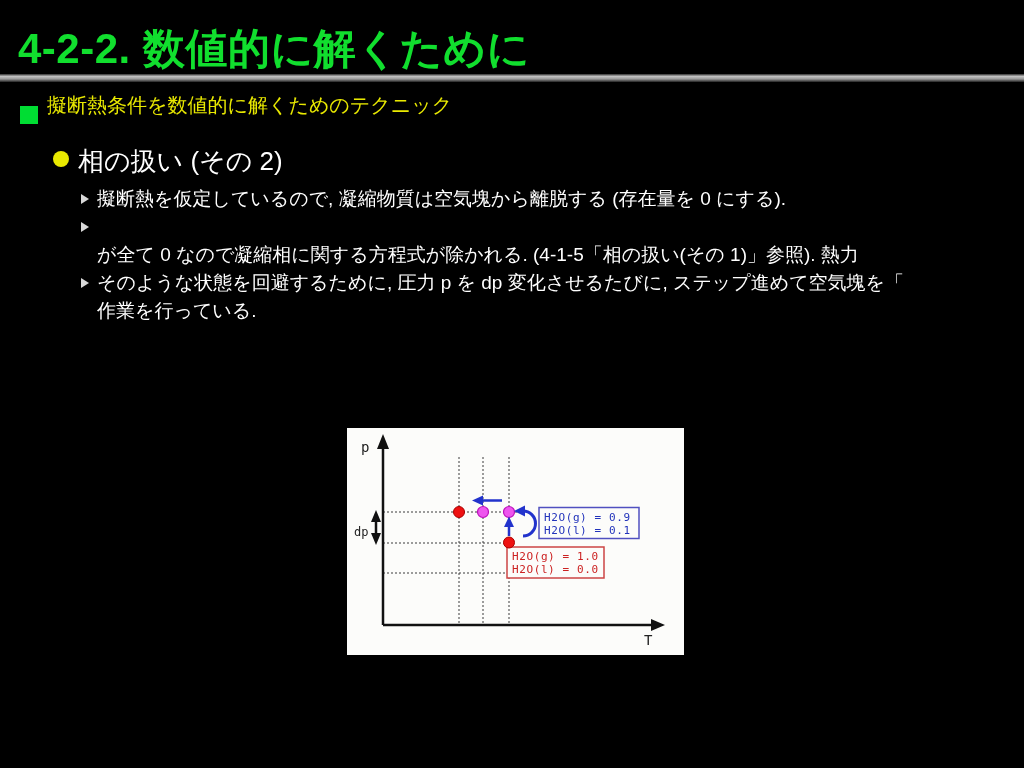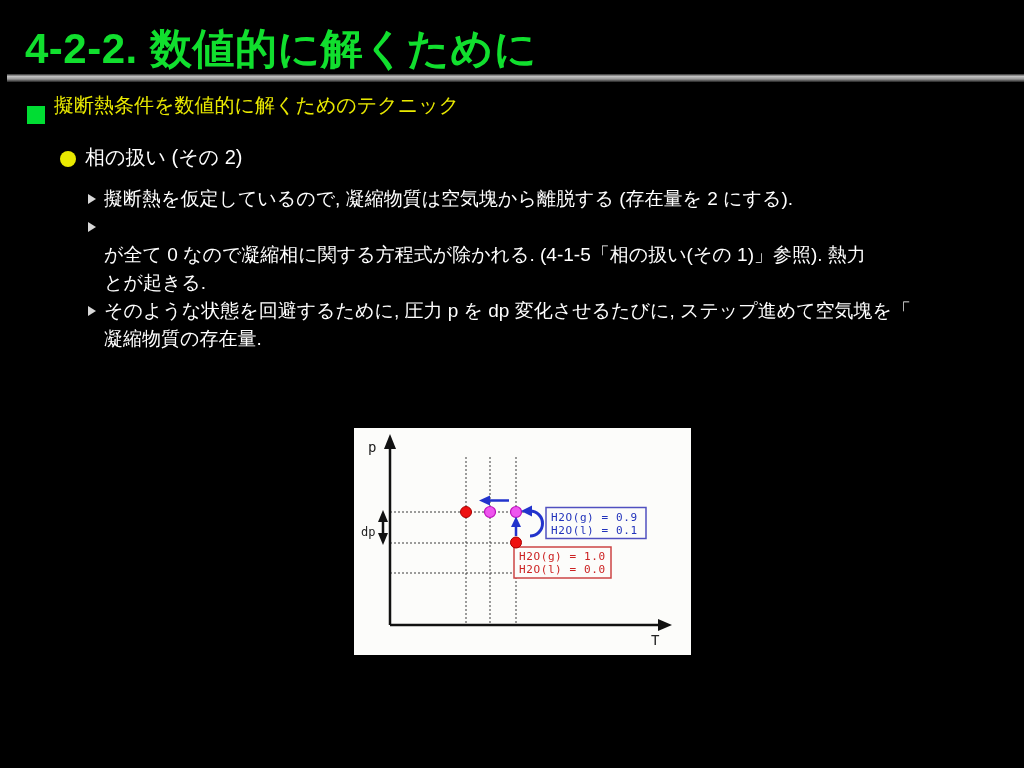--- a/index.html
+++ b/index.html
@@ -3,21 +3,21 @@
 <meta charset="utf-8">
 <style>
   html,body { margin:0; padding:0; }
   body {
     width:1024px; height:768px;
     background:#000000;
     position:relative;
     overflow:hidden;
     font-family:"Liberation Sans","DejaVu Sans",sans-serif;
   }
-  .abs { position:absolute;margin-left:7px; }
+  .abs { position:absolute; }
 
   
   .title {
     left:18px; top:21px;
     font-size:42px;
     font-weight:bold;
     color:#11df2e;
     letter-spacing:0.5px;
     white-space:nowrap;
   }
@@ -42,21 +42,21 @@
 
   
   .circle-bullet {
     left:53px; top:151px;
     width:16px; height:16px;
     border-radius:50%;
     background:#e9e900;
   }
   .subheading {
     left:78px; top:144px;
-    font-size:20px;
+    font-size:26px;
     color:#ffffff;
     white-space:nowrap;
   }
 
   
   .body-block { left:0; top:185px; width:1024px; }
   .bline {
     position:relative;
     height:28px;
     padding-left:97px;
@@ -91,26 +91,25 @@
   <div class="abs title">4-2-2. 数値的に解くために</div>
   <div class="abs rule"></div>
 
   <div class="abs sq-bullet"></div>
   <div class="abs heading">擬断熱条件を数値的に解くためのテクニック</div>
 
   <div class="abs circle-bullet"></div>
   <div class="abs subheading">相の扱い (その 2)</div>
 
   <div class="abs body-block">
-    <div class="bline"><span class="tri"></span><span>擬断熱を仮定しているので, 凝縮物質は空気塊から離脱する (存在量を 2 にする).</span></div>
+    <div class="bline"><span class="tri"></span><span>擬断熱を仮定しているので, 凝縮物質は空気塊から離脱する (存在量を 0 にする).</span></div>
     <div class="bline"><span class="tri"></span></div>
     <div class="bline"><span>が全て 0 なので凝縮相に関する方程式が除かれる. (4-1-5「相の扱い(その 1)」参照). 熱力</span></div>
-    <div class="bline"><span>とが起きる.</span></div>
     <div class="bline"><span class="tri"></span><span>そのような状態を回避するために, 圧力 p を dp 変化させるたびに, ステップ進めて空気塊を「</span></div>
-    <div class="bline"><span>凝縮物質の存在量.</span></div>
+    <div class="bline"><span>作業を行っている.</span></div>
   </div>
 
   <div class="abs figure">
     <svg width="337" height="227" viewBox="0 0 337 227" xmlns="http://www.w3.org/2000/svg">
 
       <g stroke="#3a3a3a" stroke-width="1" stroke-dasharray="2 2">
         <line x1="112" y1="29" x2="112" y2="197"></line>
         <line x1="136" y1="29" x2="136" y2="197"></line>
         <line x1="162" y1="29" x2="162" y2="197"></line>
         <line x1="36" y1="84" x2="178" y2="84"></line>

